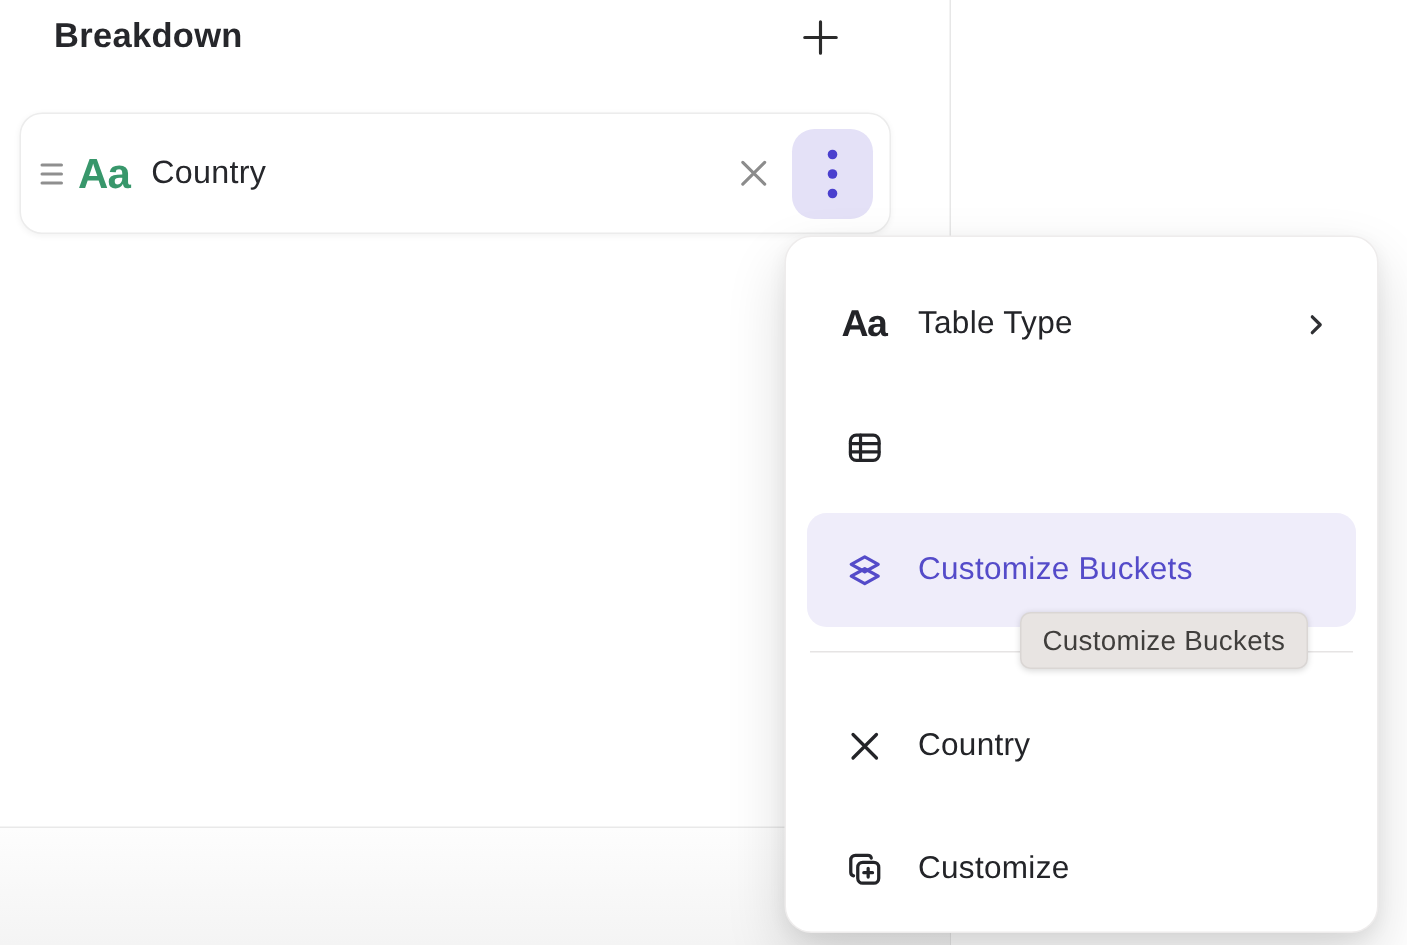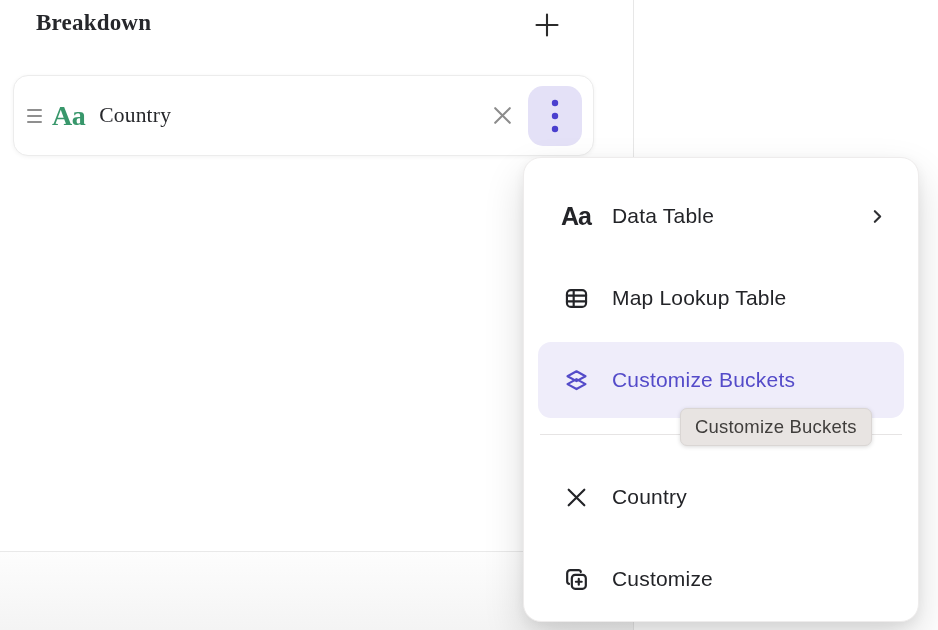--- a/index.html
+++ b/index.html
@@ -7,21 +7,21 @@
   body {
     width:938px; height:630px; position:relative; overflow:hidden;
     background:#ffffff;
     font-family:"Liberation Sans","DejaVu Sans",sans-serif;
     color:#232428;
   }
 
   
   .left-panel {
     position:absolute; left:0; top:0; width:634px; height:630px;
-    background:#fff; border-right:1px solid #e7e7e7;font-family:Liberation Serif, serif;
+    background:#fff; border-right:1px solid #e7e7e7;
   }
   .panel-title {
     position:absolute; left:36px; top:10px;
     font-size:23px; font-weight:700; letter-spacing:.2px; color:#26272b;
   }
   .add-button {
     position:absolute; left:527px; top:5px; width:40px; height:40px;
     display:flex; align-items:center; justify-content:center;
     background:none; border:none; cursor:pointer; padding:0;
   }
@@ -129,36 +129,35 @@
 
   <div class="panel-footer"></div>
 </div>
 
 <div class="menu">
 
   <div class="menu-item">
     <span class="mi-icon">
       <span class="aa-dark">Aa</span>
     </span>
-    <span class="mi-label">Data Table</span>
+    <span class="mi-label">Table Type</span>
     <span class="mi-chevron">
       <svg width="17" height="17" viewBox="0 0 16 16" fill="none">
         <path d="M5.5 3l5 5-5 5" stroke="#2f3033" stroke-width="2" stroke-linecap="round" stroke-linejoin="round"></path>
       </svg>
     </span>
   </div>
 
   <div class="menu-item">
     <span class="mi-icon">
       <svg width="27" height="27" viewBox="0 0 24 24" fill="none" stroke="#232428" stroke-width="1.9" stroke-linecap="round">
         <rect x="3.5" y="4.5" width="17" height="15" rx="3.5"></rect>
         <path d="M3.5 9.5h17M3.5 14.5h17M9.5 4.5v15"></path>
       </svg>
     </span>
-    <span class="mi-label">Map Lookup Table</span>
   </div>
 
   <div class="menu-item highlighted">
     <span class="mi-icon">
       <svg width="27" height="27" viewBox="0 0 24 24" fill="none" stroke="#544bc9" stroke-width="1.9" stroke-linecap="round" stroke-linejoin="round">
         <path d="M12 3.8l8 4.4-8 4.4-8-4.4z"></path>
         <path d="M12 10.8l8 4.4-8 4.4-8-4.4z"></path>
       </svg>
     </span>
     <span class="mi-label">Customize Buckets</span>

